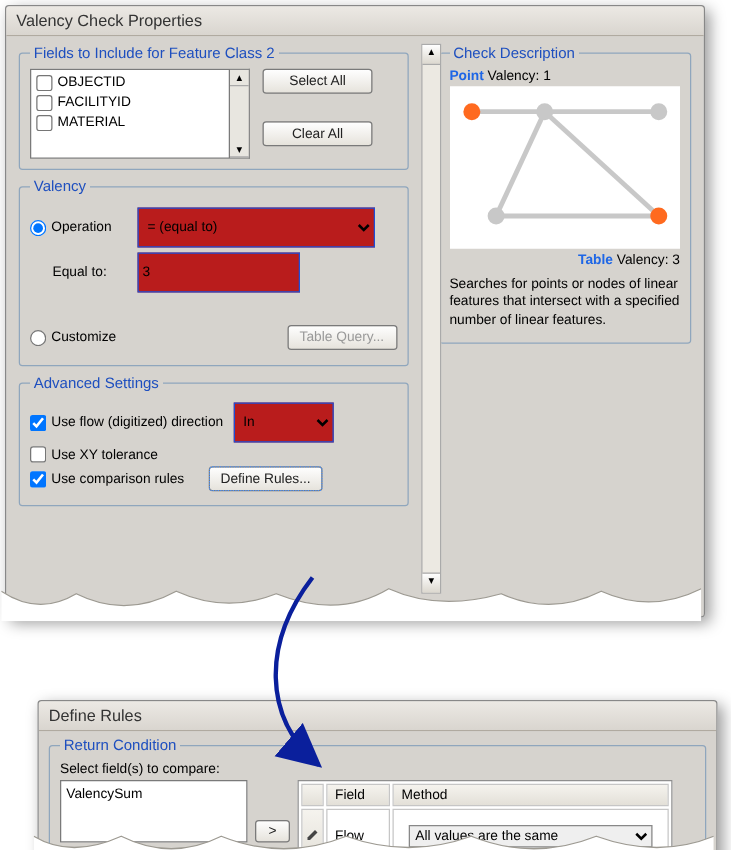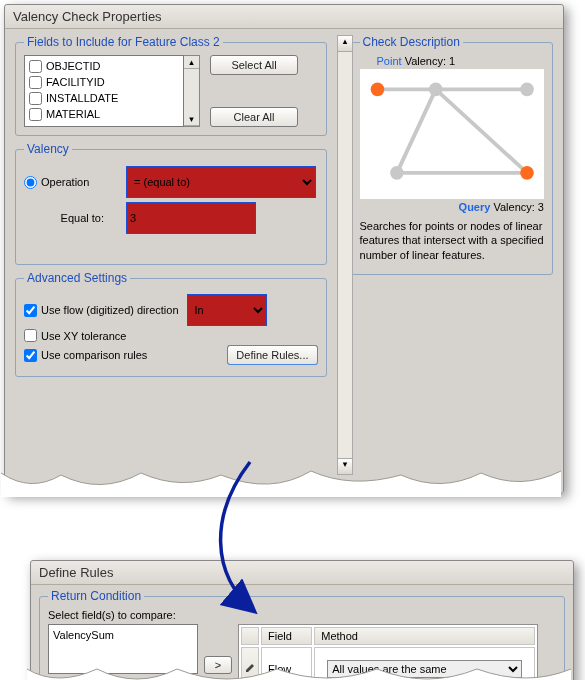--- a/index.html
+++ b/index.html
@@ -36,32 +36,32 @@
 
   .fields-row { display:flex; gap:6px; }
   .listbox {
     background:#fff; border:1px solid #7a7a7a; width:160px; height:72px;
     overflow:hidden; padding:2px 2px;
   }
   .listbox .item { display:flex; align-items:center; gap:4px; height:16px; padding:0 2px; }
   .listbox .item input { margin:0; }
   .list-scroll { display:flex; flex-direction:column; width:16px; border:1px solid #888; border-left:none; background:#e8e6e0;}
   .list-scroll div { height:13px; text-align:center; line-height:12px; font-size:9px; border-bottom:1px solid #aaa;}
-  .btncol { display:flex; flex-direction:column; gap:6px; margin-left:4px;justify-content:space-between;}
+  .btncol { display:flex; flex-direction:column; gap:22px; margin-left:4px;}
   button.win {
     background: linear-gradient(#fefefe,#e6e3dc);
     border:1px solid #7a7a7a; border-radius:3px;
     padding: 3px 8px; min-width:88px; color:#222;
   }
   button.win:disabled { color:#999; }
 
   .radio-row, .check-row { display:flex; align-items:center; gap:4px; margin:3px 0; }
   .radio-row input, .check-row input { margin:0; }
 
-  .form-row { display:flex; align-items:center; gap:22px; margin:4px 0;}
+  .form-row { display:flex; align-items:center; gap:6px; margin:4px 0;}
   .form-row label { width:58px; }
   select.win, input.txt {
     background:#b91c1c; border:1px solid #1d4ed8; height:32px; padding:1px 3px;
   }
   select.win { width: 190px; }
   input.txt { width: 130px; }
 
   .diagram { background:#fff; border:none; position:relative; height:130px; width:100%;}
   .desc-text { margin-top:6px; line-height:1.3; }
 
@@ -104,24 +104,20 @@
                 <div class="item">
                     <input type="checkbox" style="">
                     <span>OBJECTID</span>
                   </div>
                 <div class="item">
                     <input type="checkbox" style="">
                     <span>FACILITYID</span>
                   </div>
                 <div class="item">
                     <input type="checkbox" style="">
-                    <span>INSTALLDATE</span>
-                  </div>
-                <div class="item">
-                    <input type="checkbox" style="">
                     <span>MATERIAL</span>
                   </div>
               </div>
               <div class="list-scroll">
                 <div>▴</div>
                 <div style="flex:1;border:none;"></div>
                 <div>▾</div>
               </div>
             </div>
             <div class="btncol">
@@ -137,75 +133,82 @@
           <div class="form-row">
             <div class="radio-row" style="width:80px;">
               <input type="radio" name="vtype" checked="" style="">
               <span>Operation</span>
             </div>
             <select class="win">
               <option>= (equal to)</option>
             </select>
           </div>
           <div class="form-row">
-            <label style="width:80px;padding-left:18px;text-align:right;">Equal to:</label>
+            <label style="width:80px;padding-left:18px;">Equal to:</label>
             <input class="txt" value="3" style="">
           </div>
           <div style="height:18px;"></div>
+          <div class="form-row" style="justify-content:space-between;">
+            <div class="radio-row">
+              <input type="radio" name="vtype" style="">
+              <span>Customize</span>
+            </div>
+            <button class="win" disabled="">Table Query...</button>
+          </div>
         </fieldset>
 
         <fieldset>
           <legend>Advanced Settings</legend>
           <div class="check-row">
             <input type="checkbox" checked="" style="">
             <span>Use flow (digitized) direction</span>
             <select class="win" style="width:80px;margin-left:4px;">
               <option>In</option>
             </select>
           </div>
           <div class="check-row">
             <input type="checkbox" style="">
             <span>Use XY tolerance</span>
           </div>
-          <div class="check-row" style="justify-content:space-between; gap:20px;">
+          <div class="check-row" style="justify-content:flex-start; gap:20px;">
             <div style="display:flex;align-items:center;gap:4px;">
               <input type="checkbox" checked="" style="">
               <span>Use comparison rules</span>
             </div>
             <button class="win focus-ring">Define Rules...</button>
           </div>
         </fieldset>
 
         <div class="scrollbar-right" style="left:322px; right:auto; top:0; bottom:0; height:440px;">
           <div class="sb-btn">▴</div>
           <div class="sb-btn bot">▾</div>
         </div>
 
       </div>
 
       <div class="rightcol" style="margin-left:18px;">
         <fieldset style="height:240px;">
           <legend>Check Description</legend>
           <div style="margin-bottom:2px;">
-            <span style="color:#1e66e6;font-weight:normal;margin-left:17px;">Point</span>
+            <span style="color:#1e66e6;font-weight:bold;">Point</span>
             <span>Valency: 1</span>
           </div>
           <svg class="diagram" viewBox="0 0 190 120">
             <line x1="18" y1="14" x2="172" y2="14" stroke="#c8c8c8" stroke-width="4"></line>
             <line x1="78" y1="14" x2="38" y2="100" stroke="#c8c8c8" stroke-width="4"></line>
             <line x1="78" y1="14" x2="172" y2="100" stroke="#c8c8c8" stroke-width="4"></line>
             <line x1="38" y1="100" x2="172" y2="100" stroke="#c8c8c8" stroke-width="4"></line>
             <circle cx="18" cy="14" r="7" fill="#ff6a1f"></circle>
             <circle cx="78" cy="14" r="7" fill="#c8c8c8"></circle>
             <circle cx="172" cy="14" r="7" fill="#c8c8c8"></circle>
             <circle cx="38" cy="100" r="7" fill="#c8c8c8"></circle>
             <circle cx="172" cy="100" r="7" fill="#ff6a1f"></circle>
           </svg>
           <div style="text-align:right;">
-            <span style="color:#1e66e6;font-weight:bold;">Query</span>
+            <span style="color:#1e66e6;font-weight:bold;">Table</span>
             <span>Valency: 3</span>
           </div>
           <div class="desc-text">Searches for points or nodes of linear features that intersect with a specified number of linear features.</div>
         </fieldset>
       </div>
     </div>
 
     <svg class="torn-svg" viewBox="0 0 560 30" preserveAspectRatio="none">
       <path d="M0,6 Q30,26 60,8 Q100,28 140,6 Q180,24 220,8 Q270,28 310,4 Q350,22 400,8 Q440,26 480,6 Q520,24 560,4 L560,30 L0,30 Z" fill="#fff"></path>
       <path d="M0,6 Q30,26 60,8 Q100,28 140,6 Q180,24 220,8 Q270,28 310,4 Q350,22 400,8 Q440,26 480,6 Q520,24 560,4" fill="none" stroke="#9d9a92" stroke-width="1"></path>

